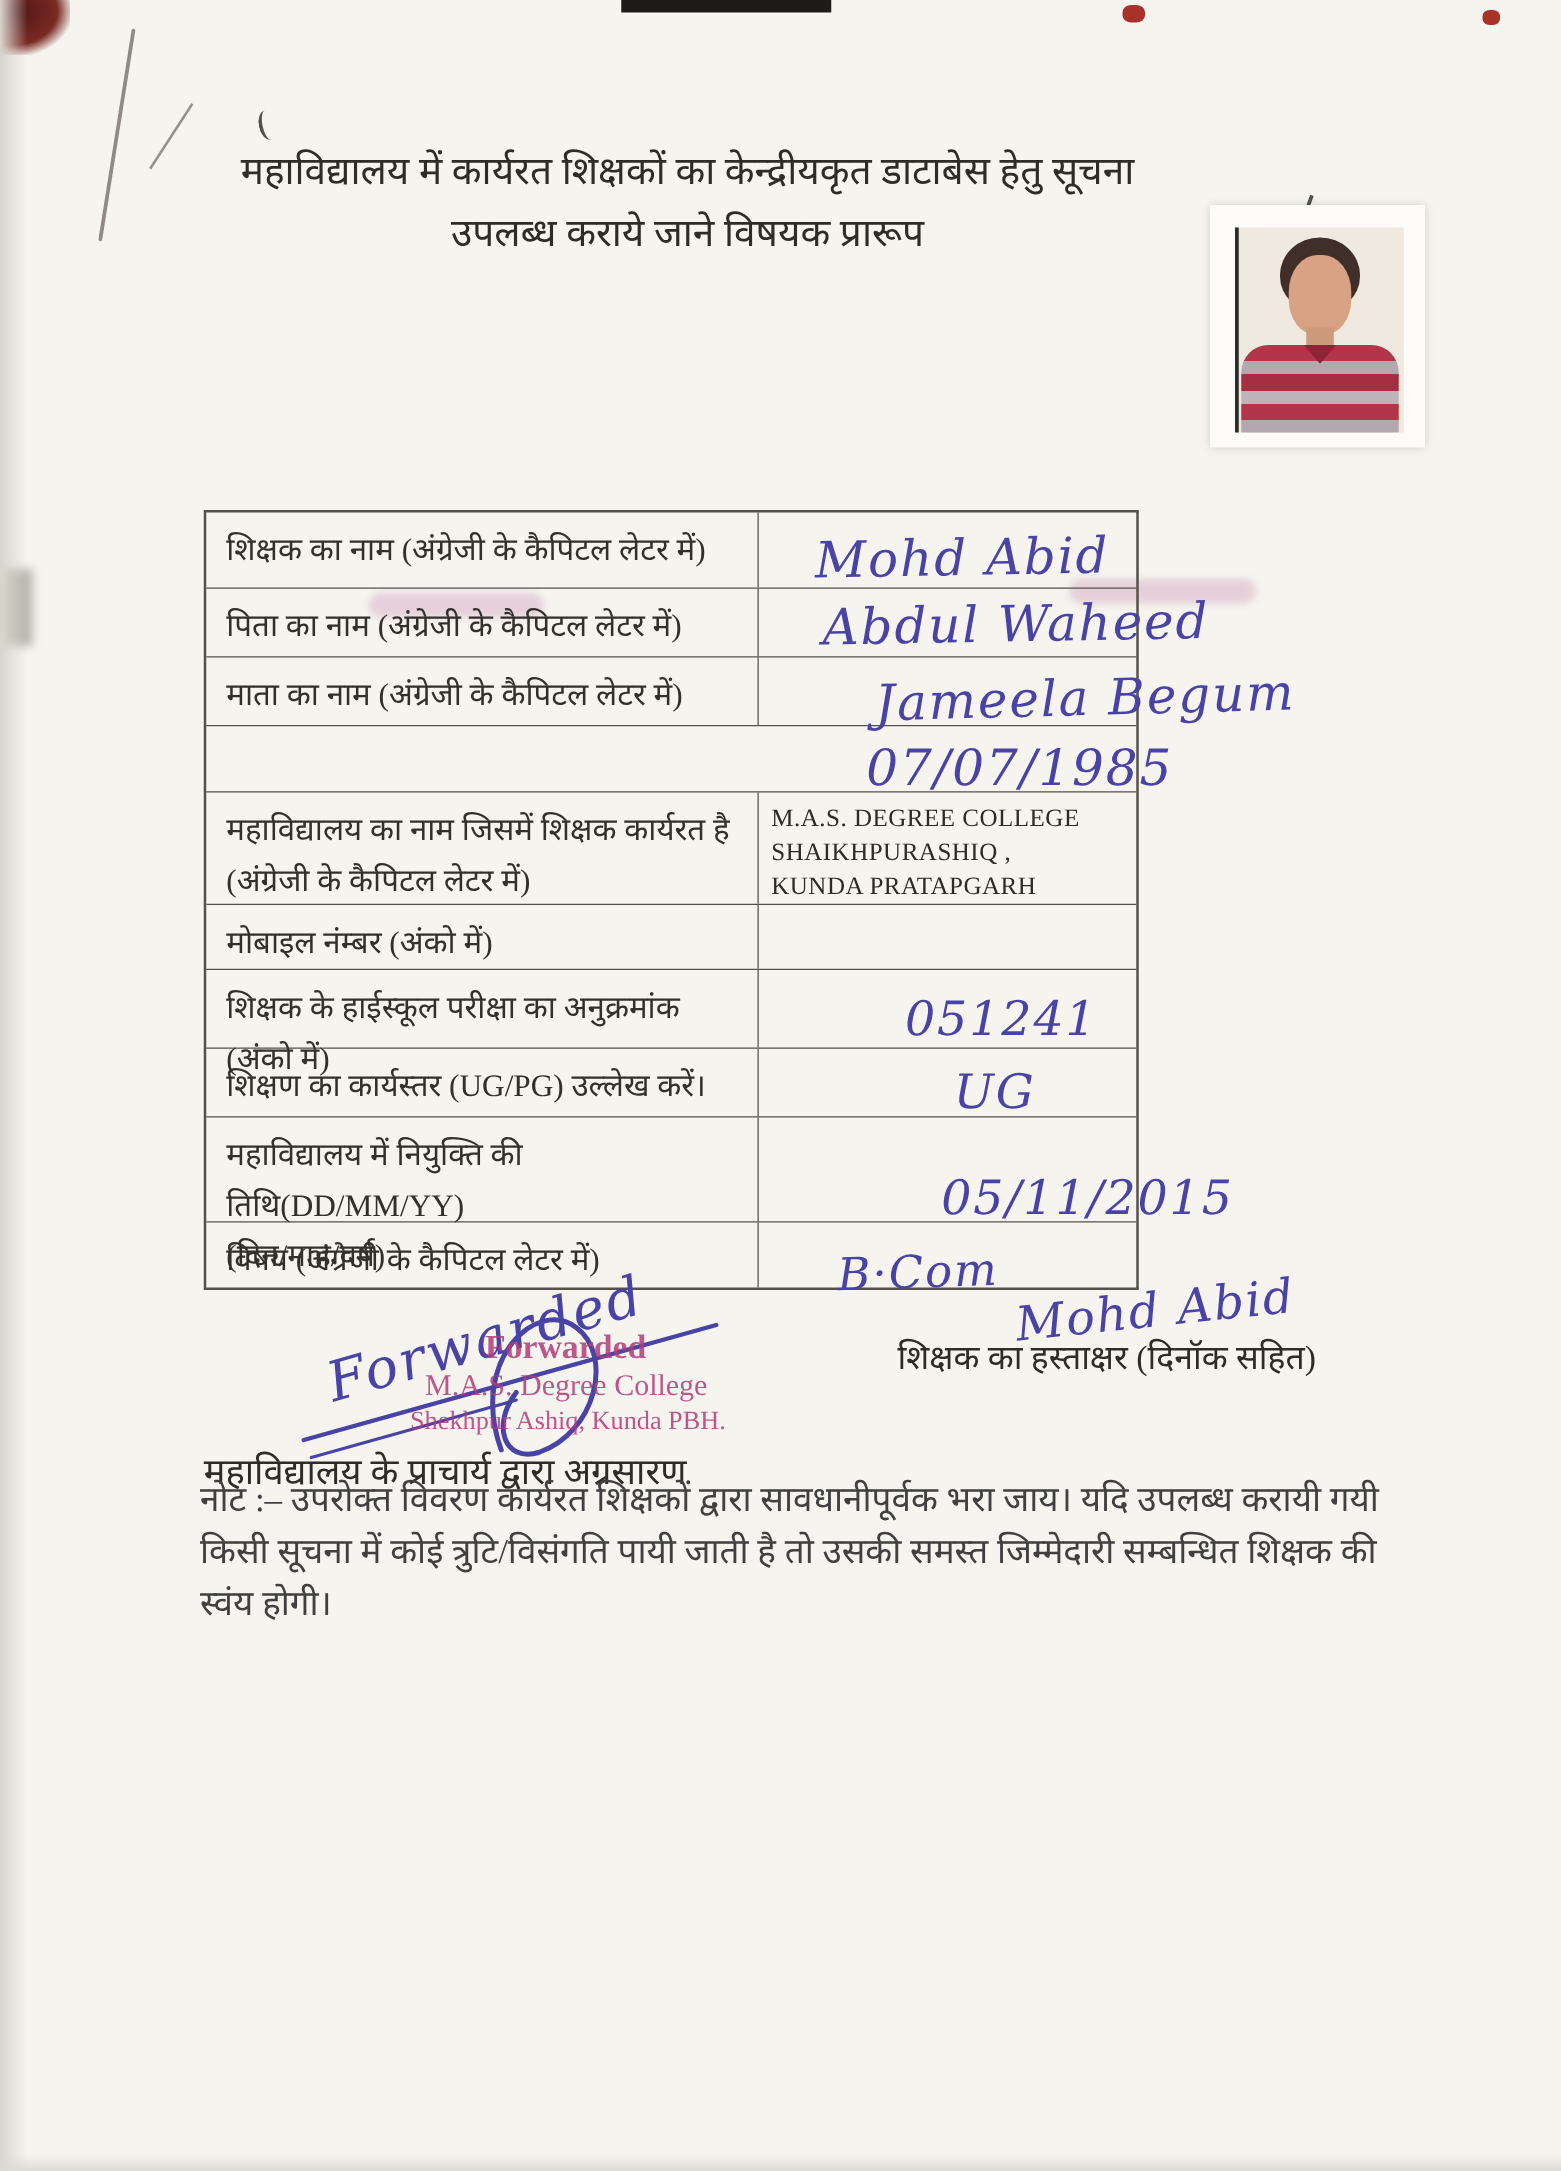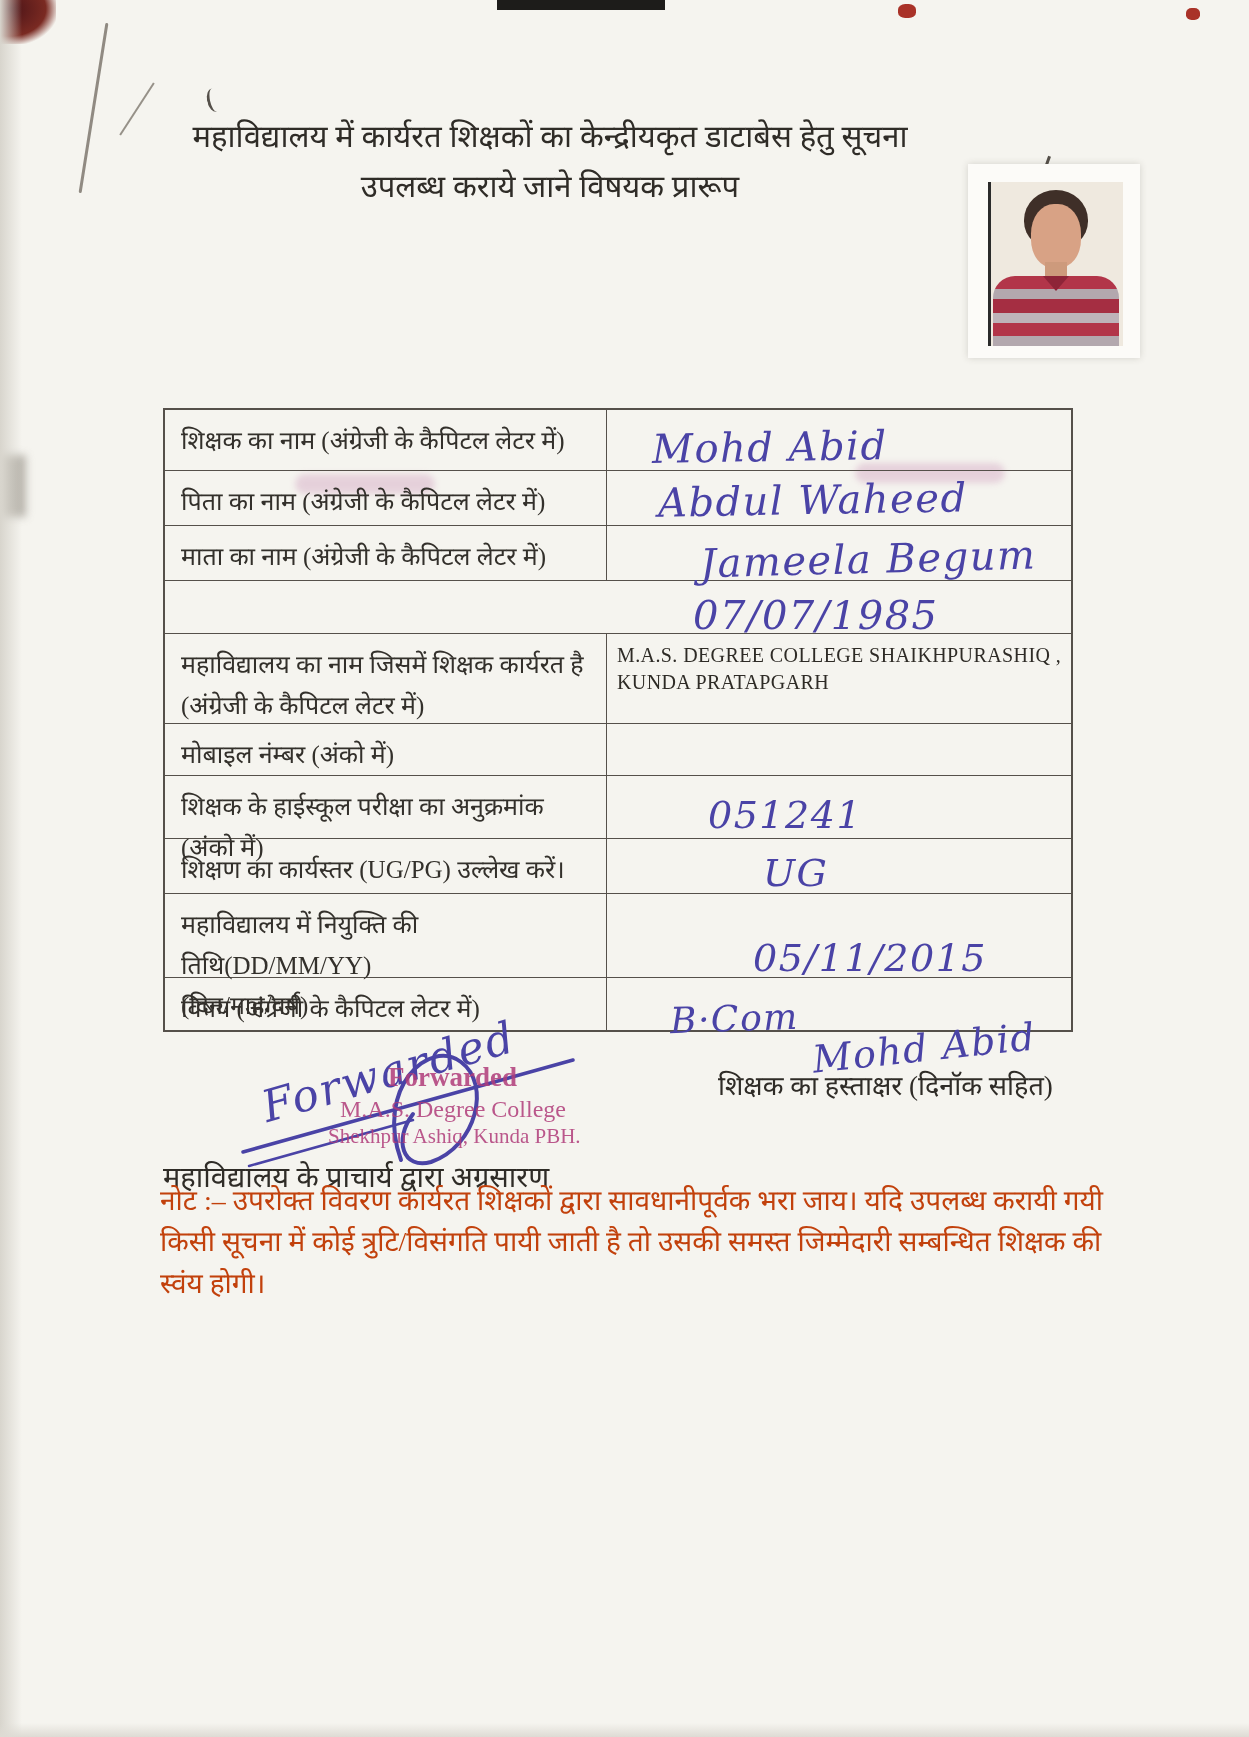--- a/index.html
+++ b/index.html
@@ -30,21 +30,21 @@
     background:#d8a285; border-radius:46% 46% 44% 44%; }
   .photo .neck{ position:absolute; left:54px; top:80px; width:22px; height:20px;
     background:#cd9a7c; }
   .photo .shirt{ position:absolute; left:2px; top:94px; width:126px; height:72px;
     border-radius:22px 22px 0 0;
     background:repeating-linear-gradient(180deg,#b23549 0 13px,#b3a8ae 13px 23px,#a52e42 23px 37px,#beb3b9 37px 47px); }
   .photo .collar{ position:absolute; left:52px; top:94px; width:26px; height:15px;
     background:#8e2438; clip-path:polygon(0 0,100% 0,50% 100%); }
 
   
-  .form-table{ position:absolute; left:163px; top:408px; width:910px;
+  .form-table{ position:absolute; left:163px; top:408px; width:748px;
     border:2px solid #55504a; box-sizing:border-box; }
   .row{ display:flex; border-top:1.5px solid #55504a; box-sizing:border-box; }
   .row:first-child{ border-top:none; }
   .cell{ box-sizing:border-box; }
   .cell-label{ width:442px; border-right:1.5px solid #55504a; padding:11px 10px 0 16px;
     font-size:25px; line-height:1.62; white-space:pre-line; color:#33302b; }
   .cell-value{ flex:1; position:relative; padding:8px 6px 0 10px; }
   .r1{height:60px;} .r2{height:55px;} .r3{height:55px;} .r4{height:53px;}
   .r5{height:90px;} .r6{height:52px;} .r7{height:63px;} .r8{height:55px;}
   .r9{height:84px;} .r10{height:53px;}
@@ -53,21 +53,21 @@
 
   
   .hw{ position:absolute; font-family:"DejaVu Serif","Liberation Serif",serif;
     font-style:italic; color:#4a43a6; letter-spacing:1.5px; white-space:nowrap; }
   .hw-name{ font-size:40px; }
   .hw-sm{ font-size:38px; }
   .hw-teacher{ left:652px; top:424px; transform:rotate(-1deg); }
   .hw-father{ left:658px; top:477px; transform:rotate(-1deg); }
   .hw-mother{ left:700px; top:536px; transform:rotate(-1.5deg); }
   .hw-dob{ left:693px; top:592px; }
-  .hw-roll{ left:708px; top:793px; }
+  .hw-roll{ left:724px; top:793px; }
   .hw-level{ left:763px; top:851px; }
   .hw-appoint{ left:753px; top:936px; }
   .hw-subject{ left:670px; top:998px; font-size:36px; transform:rotate(-2deg); }
   .hw-signature-right{ left:812px; top:1026px; font-size:38px; transform:rotate(-6deg); }
   .hw-forwarded{ left:258px; top:1046px; font-size:44px; transform:rotate(-16deg);
     letter-spacing:2px; }
 
   .sig-left-svg{ position:absolute; left:225px; top:1018px; width:430px; height:170px; }
 
   
@@ -76,21 +76,21 @@
   .stamp-1{ left:388px; top:1062px; font-size:27px; font-weight:bold; }
   .stamp-2{ left:340px; top:1096px; font-size:24px; }
   .stamp-3{ left:328px; top:1124px; font-size:21px; }
 
   
   .caption-left{ position:absolute; left:163px; top:1124px; font-size:29px;
     color:#2f2c27;margin-top:32px; }
   .caption-right{ position:absolute; left:718px; top:1066px; font-size:27px;
     color:#2f2c27; }
   .note{ position:absolute; left:160px; top:1180px; width:962px; font-size:28px;
-    line-height:1.48; color:#c2410c; }
+    line-height:1.48; color:#404040; }
 
   
   .art{ position:absolute; }
   .art-corner-blob{ left:0; top:0; width:56px; height:44px;
     background:radial-gradient(ellipse at 18% 20%, #4a1317 0%, #7a2a22 55%, rgba(122,42,34,0) 75%); }
   .art-top-bar{ left:497px; top:0; width:168px; height:10px; background:#1d1c1a; }
   .art-red-1{ left:898px; top:4px; width:18px; height:14px; background:#a93228; border-radius:40%; }
   .art-red-2{ left:1186px; top:8px; width:14px; height:12px; background:#a93228; border-radius:40%; }
   .art-fold-1{ left:92px; top:22px; width:3px; height:172px; background:#6d675d;
     transform:rotate(9deg); border-radius:2px; opacity:.75; }

